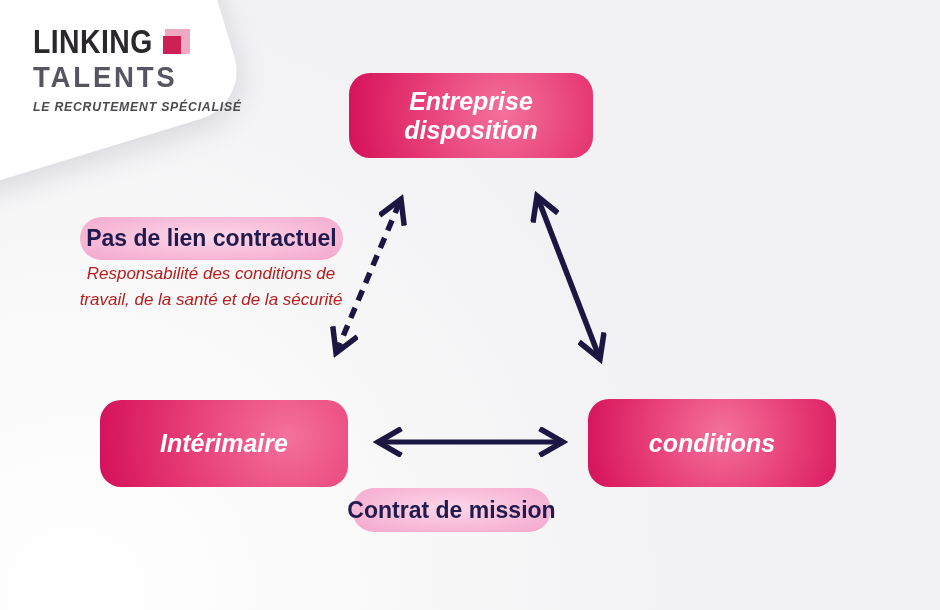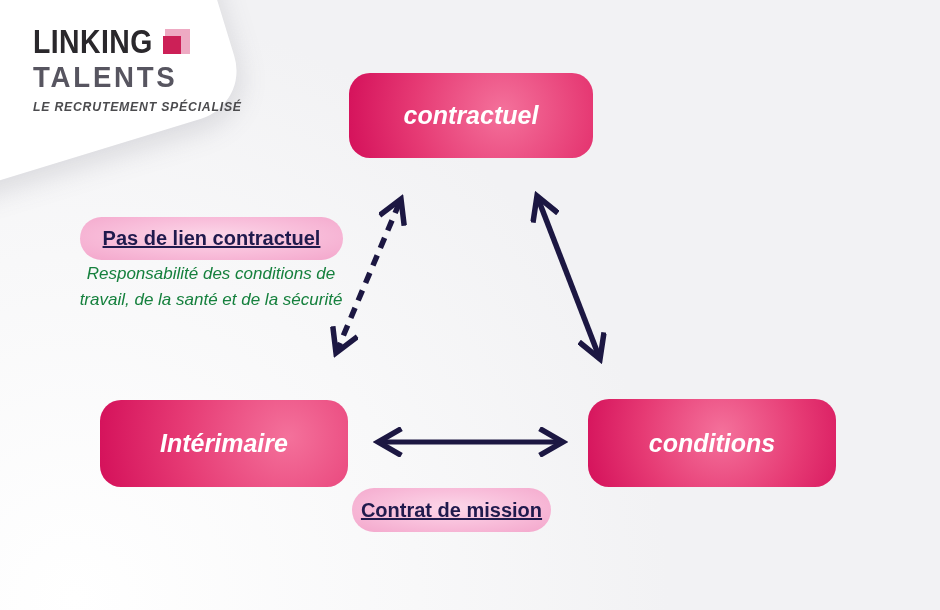--- a/index.html
+++ b/index.html
@@ -55,33 +55,32 @@
   .node-left  { left: 100px; top: 400px; width: 248px; height: 87px;
                 background: radial-gradient(circle at 76% 42%, #f4719b 0%, #e63a74 55%, #d4105a 100%); font-style: italic; }
   .node-right { left: 588px; top: 399px; width: 248px; height: 88px;
                 background: radial-gradient(circle at 54% 38%, #f4719b 0%, #e63a74 55%, #d4105a 100%); }
   .node span { display: block; }
 
   
   .pill {
     position: absolute; border-radius: 23px;
     display: flex; align-items: center; justify-content: center;
-    color: #201a4d; font-weight: bold; font-size: 20px; white-space: nowrap;
+    color: #201a4d; font-weight: bold; font-size: 23px; white-space: nowrap;
     background: radial-gradient(ellipse at 50% 45%, #fcd7e9 0%, #f8bcd9 55%, #f3a6cb 100%);
-    text-decoration: underline;
   }
   .pill-no-contract { left: 80px;  top: 217px; width: 263px; height: 43px; }
   .pill-disposition { left: 600px; top: 238px; width: 260px; height: 46px; }
   .pill-mission     { left: 352px; top: 488px; width: 199px; height: 44px; }
 
   
   .note {
     position: absolute; left: 68px; top: 261px; width: 286px;
     text-align: center; font-style: italic; font-size: 17px; line-height: 1.55;
-    color: #15803d;
+    color: #b91c1c;
   }
   .note span { display: block; }
 </style>
 </head>
 <body>
 
 <div class="stage">
 
   <svg class="arrows" width="940" height="610" viewBox="0 0 940 610">
     <defs>
@@ -97,21 +96,22 @@
   <div class="logo-card"></div>
   <div class="logo">
     <div class="logo-word1">LINKING</div>
     <div class="logo-word2">TALENTS</div>
     <div class="logo-tagline">LE RECRUTEMENT SPÉCIALISÉ</div>
   </div>
   <div class="sq sq-light"></div>
   <div class="sq sq-dark"></div>
 
   <div class="node node-top">
-    <span>contractuel</span>
+    <span>Entreprise</span>
+    <span>disposition</span>
   </div>
 
   <div class="node node-left">
     <span>Intérimaire</span>
   </div>
 
   <div class="node node-right">
     <span>conditions</span>
   </div>
 

